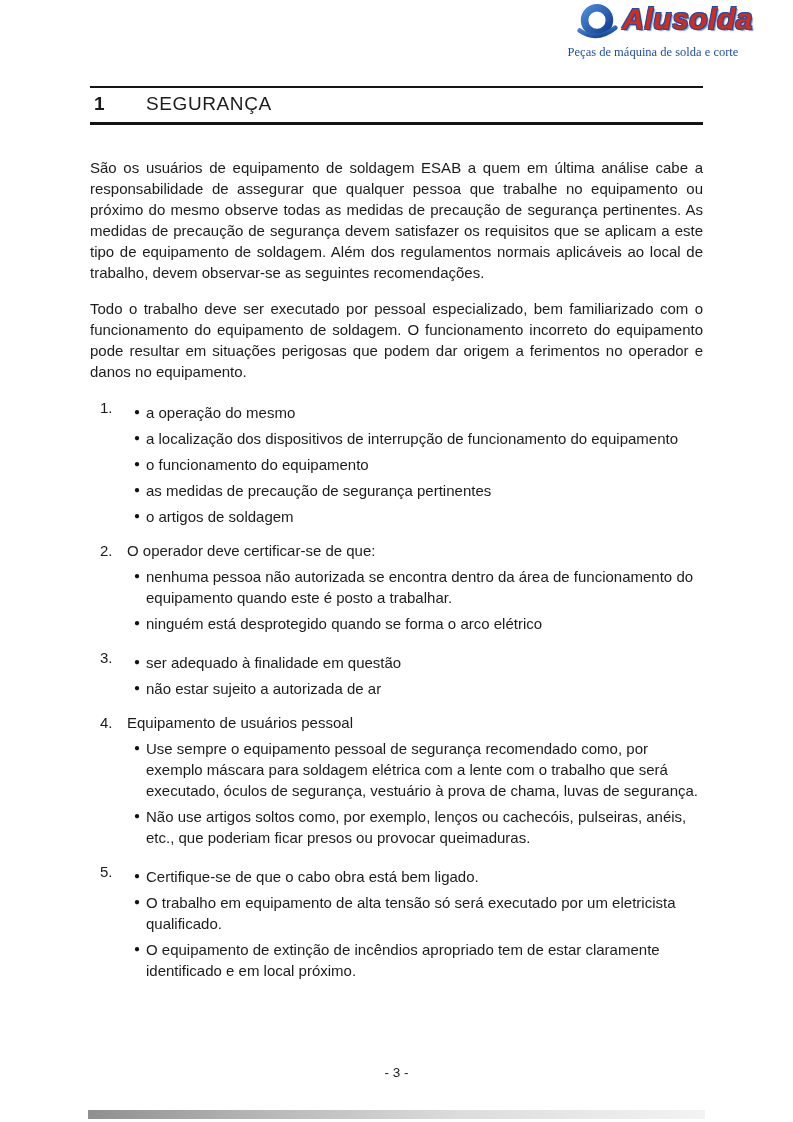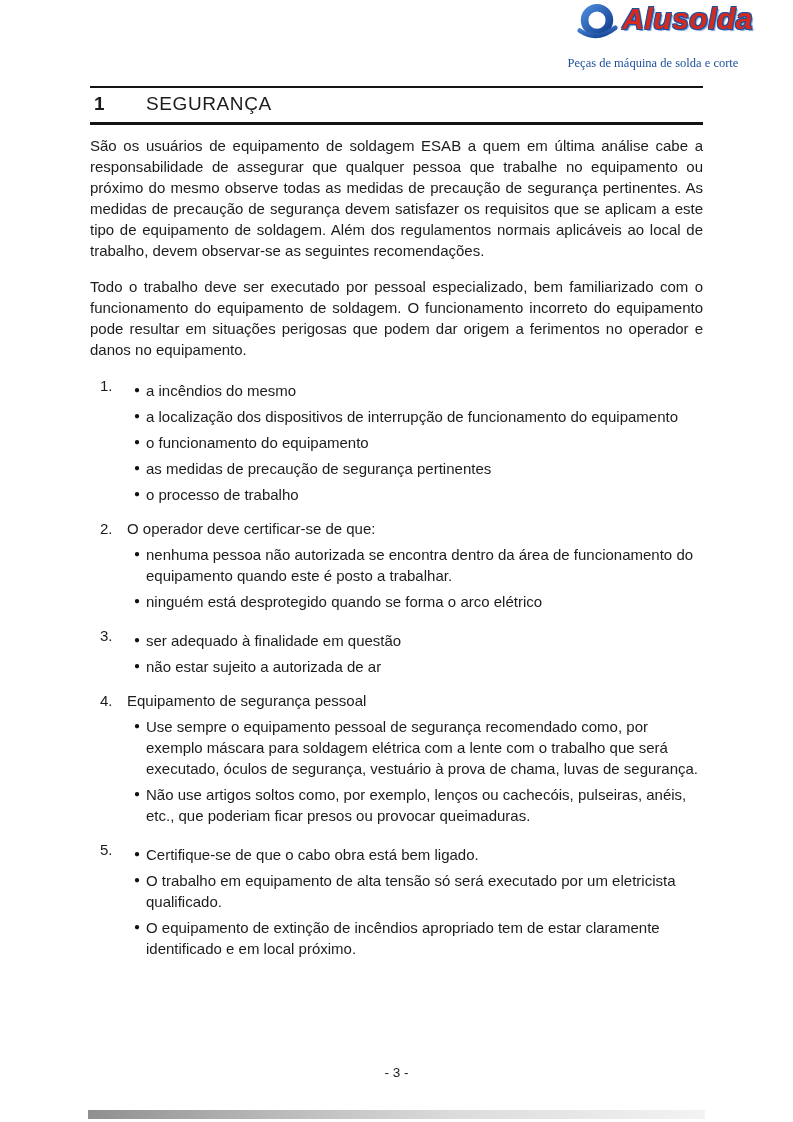--- a/index.html
+++ b/index.html
@@ -35,21 +35,21 @@
     letter-spacing: 0.5px;
     text-shadow:
       -1px -1px 0 #1f4fa0,
        1px -1px 0 #1f4fa0,
       -1px  1px 0 #1f4fa0,
        1px  1px 0 #1f4fa0,
        2px  2px 1px #7aa0d4;
     white-space: nowrap;
   }
   .tagline {
-    margin-top: 12px;
+    margin-top: 1px;
     font-family: "Liberation Serif", serif;
     font-size: 12.5px;
     color: #1d4f9e;
     white-space: nowrap;
   }
   .content {
     position: absolute;
     left: 90px;
     top: 0;
     width: 613px;
@@ -70,21 +70,21 @@
   .heading-title {
     font-size: 19px;
     font-weight: normal;
     letter-spacing: 0.6px;
   }
   .para {
     font-size: 15px;
     line-height: 21px;
     text-align: justify;
   }
-  .para.first { margin-top: 10px; }
+  .para.first { margin-top: 32px; }
   .safety-list { margin-top: 2px; }
   .list-item {
     display: flex;
     margin-top: 13px;
     font-size: 15px;
     line-height: 21px;
   }
   .num {
     flex: 0 0 37px;
     box-sizing: border-box;
@@ -158,37 +158,37 @@
     <p class="para first">São os usuários de equipamento de soldagem ESAB a quem em última análise cabe a responsabilidade de assegurar que qualquer pessoa que trabalhe no equipamento ou próximo do mesmo observe todas as medidas de precaução de segurança pertinentes. As medidas de precaução de segurança devem satisfazer os requisitos que se aplicam a este tipo de equipamento de soldagem. Além dos regulamentos normais aplicáveis ao local de trabalho, devem observar-se as seguintes recomendações.</p>
     <p class="para">Todo o trabalho deve ser executado por pessoal especializado, bem familiarizado com o funcionamento do equipamento de soldagem. O funcionamento incorreto do equipamento pode resultar em situações perigosas que podem dar origem a ferimentos no operador e danos no equipamento.</p>
 
     <div class="safety-list">
 
       <div class="list-item">
         <div class="num">1.</div>
         <div class="item-content">
           <div class="bullet-row">
             <span class="bullet-marker">●</span>
-            <span class="bullet-text">a incêndios do mesmo</span>
+            <span class="bullet-text">a operação do mesmo</span>
           </div>
           <div class="bullet-row">
             <span class="bullet-marker">●</span>
             <span class="bullet-text">a localização dos dispositivos de interrupção de funcionamento do equipamento</span>
           </div>
           <div class="bullet-row">
             <span class="bullet-marker">●</span>
             <span class="bullet-text">o funcionamento do equipamento</span>
           </div>
           <div class="bullet-row">
             <span class="bullet-marker">●</span>
             <span class="bullet-text">as medidas de precaução de segurança pertinentes</span>
           </div>
           <div class="bullet-row">
             <span class="bullet-marker">●</span>
-            <span class="bullet-text">o processo de trabalho</span>
+            <span class="bullet-text">o artigos de soldagem</span>
           </div>
         </div>
       </div>
 
       <div class="list-item">
         <div class="num">2.</div>
         <div class="item-content">
           <div class="item-label">O operador deve certificar-se de que:</div>
           <div class="bullet-row">
             <span class="bullet-marker">●</span>
@@ -211,21 +211,21 @@
           <div class="bullet-row">
             <span class="bullet-marker">●</span>
             <span class="bullet-text">não estar sujeito a autorizada de ar</span>
           </div>
         </div>
       </div>
 
       <div class="list-item">
         <div class="num">4.</div>
         <div class="item-content">
-          <div class="item-label">Equipamento de segurança pessoal</div>
+          <div class="item-label">Equipamento de usuários pessoal</div>
           <div class="bullet-row">
             <span class="bullet-marker">●</span>
             <span class="bullet-text">Use sempre o equipamento pessoal de segurança recomendado como, por exemplo máscara para soldagem elétrica com a lente com o trabalho que será executado, óculos de segurança, vestuário à prova de chama, luvas de segurança.</span>
           </div>
           <div class="bullet-row">
             <span class="bullet-marker">●</span>
             <span class="bullet-text">Não use artigos soltos como, por exemplo, lenços ou cachecóis, pulseiras, anéis, etc., que poderiam ficar presos ou provocar queimaduras.</span>
           </div>
         </div>
       </div>

